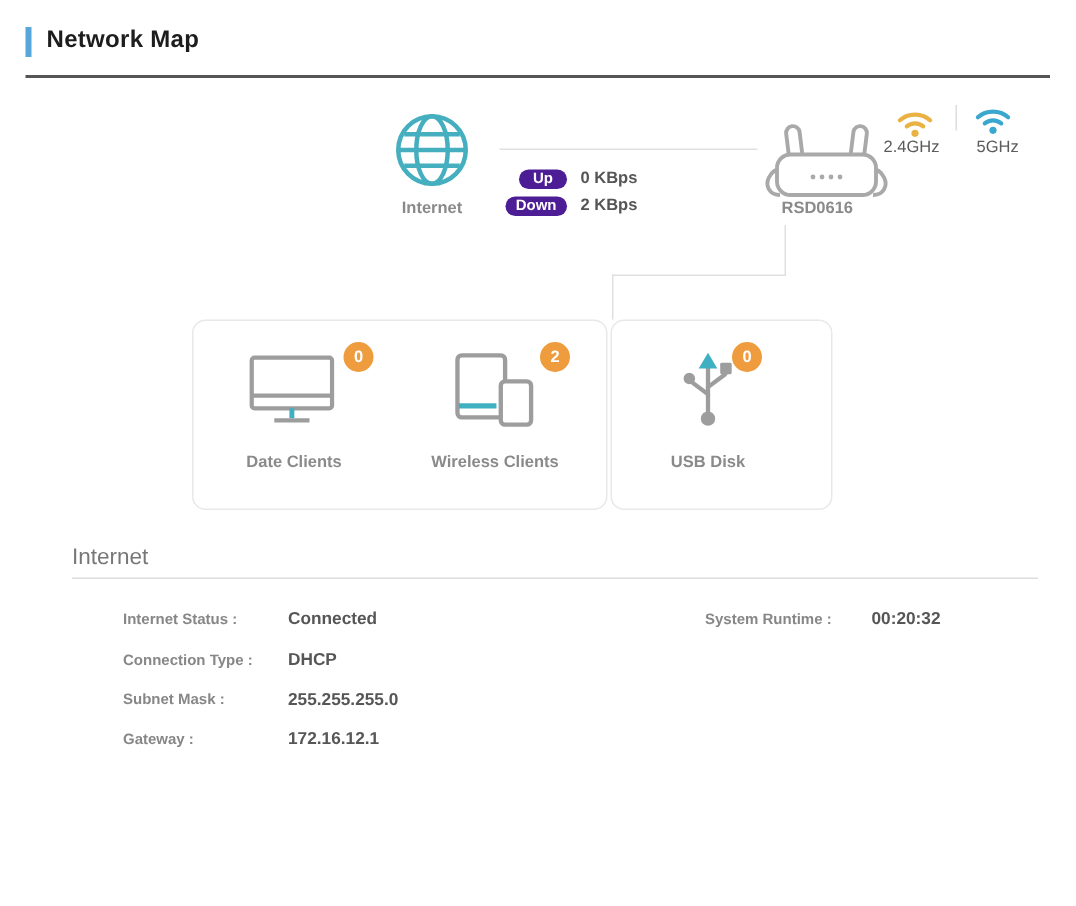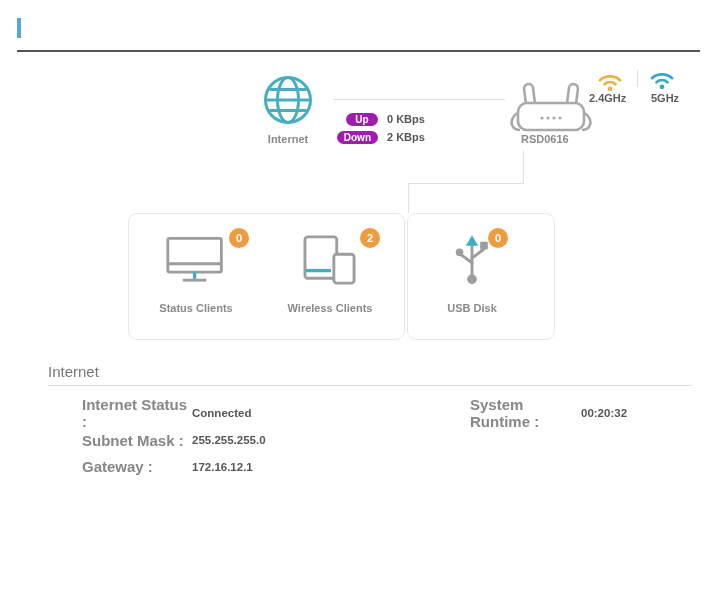--- a/index.html
+++ b/index.html
@@ -17,30 +17,30 @@
   .internet-label { position:absolute; left:252px; top:133px; width:72px; text-align:center; font-size:11px; font-weight:bold; color:#8a8a8a; }
 
   .conn { position:absolute; background:#e0e0e0; }
   .conn-globe-router { left:333px; top:99px; width:172px; height:1px; }
   .conn-router-down  { left:523px; top:150px; width:1px; height:34px; }
   .conn-horiz        { left:408px; top:183px; width:116px; height:1px; }
   .conn-to-card      { left:408px; top:183px; width:1px; height:30px; }
 
   .traffic { position:absolute; left:330px; top:110px; }
   .traffic-row { display:flex; align-items:center; height:18px; }
-  .pill { display:inline-flex; justify-content:center; align-items:center; min-width:32px; padding:0 7px; height:13px; border-radius:7px; background:#a21caf; color:#fff; font-size:10px; font-weight:bold; margin-left:auto; }
+  .pill { display:inline-flex; justify-content:center; align-items:center; min-width:32px; padding:0 7px; height:13px; border-radius:7px; background:#4c1d95; color:#fff; font-size:10px; font-weight:bold; margin-left:auto; }
   .pill-box { display:flex; justify-content:flex-end; width:48px; }
   .traffic-val { font-size:11px; font-weight:bold; color:#555; margin-left:9px; }
 
   .router-wrap { position:absolute; left:505px; top:80px; }
   .router-name { position:absolute; left:521px; top:133px; font-size:11px; font-weight:bold; color:#8a8a8a; }
 
   .wifi24-wrap { position:absolute; left:596px; top:71px; }
   .wifi5-wrap  { position:absolute; left:648px; top:69px; }
-  .band-label { position:absolute; font-size:11px; font-weight:bold; color:#5b5b5b; }
+  .band-label { position:absolute; font-size:11px; font-weight:normal; color:#5b5b5b; }
   .band24-label { left:589px; top:92px; }
   .band5-label  { left:651px; top:92px; }
   .band-divider { position:absolute; left:637px; top:70px; width:1px; height:17px; background:#ddd; }
 
   
   .card { position:absolute; background:#fff; border:1px solid #e8e8e8; border-radius:9px; }
   .card-clients { left:128px; top:213px; width:277px; height:127px; }
   .card-usb     { left:407px; top:213px; width:148px; height:127px; }
 
   .node { position:absolute; top:230px; width:112px; display:flex; flex-direction:column; align-items:center; }
@@ -53,31 +53,32 @@
   .node-label { margin-top:8px; font-size:11px; font-weight:bold; color:#8a8a8a; white-space:nowrap; }
 
   
   .section-title { position:absolute; left:48px; top:363px; font-size:15px; font-weight:500; color:#777; }
   .section-divider { position:absolute; left:48px; top:385px; width:644px; height:1px; background:#ddd; }
 
   .detail-col { position:absolute; top:400px; }
   .detail-left  { left:50px;  width:350px; }
   .detail-right { left:406px; width:292px;margin-left:32px; }
   .detail-row { display:flex; height:26.7px; align-items:center; }
-  .dl { width:142px; font-size:15px; font-weight:bold; color:#878787; flex-shrink:0;padding-left:32px; }
+  .dl { width:142px; font-size:10px; font-weight:bold; color:#878787; flex-shrink:0;padding-left:32px; }
   .detail-right .dl { width:143px; }
   .dv { font-size:11.5px; font-weight:bold; color:#565656; white-space:nowrap; }
   .dv-full { font-size:11.5px; font-weight:bold; color:#565656; white-space:nowrap; }
 </style>
 </head>
 <body>
 
 <div class="page">
 
   <div class="accent-bar"></div>
+  <div class="page-title">Network Map</div>
   <div class="title-divider"></div>
 
   <div class="conn conn-globe-router"></div>
   <div class="conn conn-router-down"></div>
   <div class="conn conn-horiz"></div>
   <div class="conn conn-to-card"></div>
 
   <div class="globe-wrap">
     <svg width="52" height="52" viewBox="0 0 52 52">
       <g fill="none" stroke="#45afc0" stroke-width="3">
@@ -157,21 +158,21 @@
           <g fill="none" stroke="#9d9d9d" stroke-width="3">
             <rect x="3" y="3" width="57" height="36" rx="2"></rect>
             <path d="M3 30 H60"></path>
           </g>
           <path d="M31.5 39 V46" stroke="#3fb0c1" stroke-width="3.5"></path>
           <path d="M19 47.5 H44" stroke="#9d9d9d" stroke-width="3"></path>
         </svg>
       </span>
       <span class="badge">0</span>
     </div>
-    <div class="node-label">Status Clients</div>
+    <div class="node-label">Date Clients</div>
   </div>
 
   <div class="node node-wireless">
     <div class="icon-wrap">
       <span>
         <svg width="56" height="52" viewBox="0 0 58 54">
           <rect x="3" y="3" width="33" height="43" rx="3" fill="none" stroke="#9d9d9d" stroke-width="3"></rect>
           <path d="M4 38 H30" stroke="#3fb0c1" stroke-width="3.5"></path>
           <rect x="33" y="21" width="21" height="30" rx="3" fill="#fff" stroke="#9d9d9d" stroke-width="3"></rect>
         </svg>
@@ -203,20 +204,24 @@
 
   <div class="section-title">Internet</div>
   <div class="section-divider"></div>
 
   <div class="detail-col detail-left">
     <div class="detail-row">
       <span class="dl">Internet Status :</span>
       <span class="dv">Connected</span>
     </div>
     <div class="detail-row">
+      <span class="dl">Connection Type :</span>
+      <span class="dv">DHCP</span>
+    </div>
+    <div class="detail-row">
       <span class="dl">Subnet Mask :</span>
       <span class="dv">255.255.255.0</span>
     </div>
     <div class="detail-row">
       <span class="dl">Gateway :</span>
       <span class="dv">172.16.12.1</span>
     </div>
   </div>
 
   <div class="detail-col detail-right">

